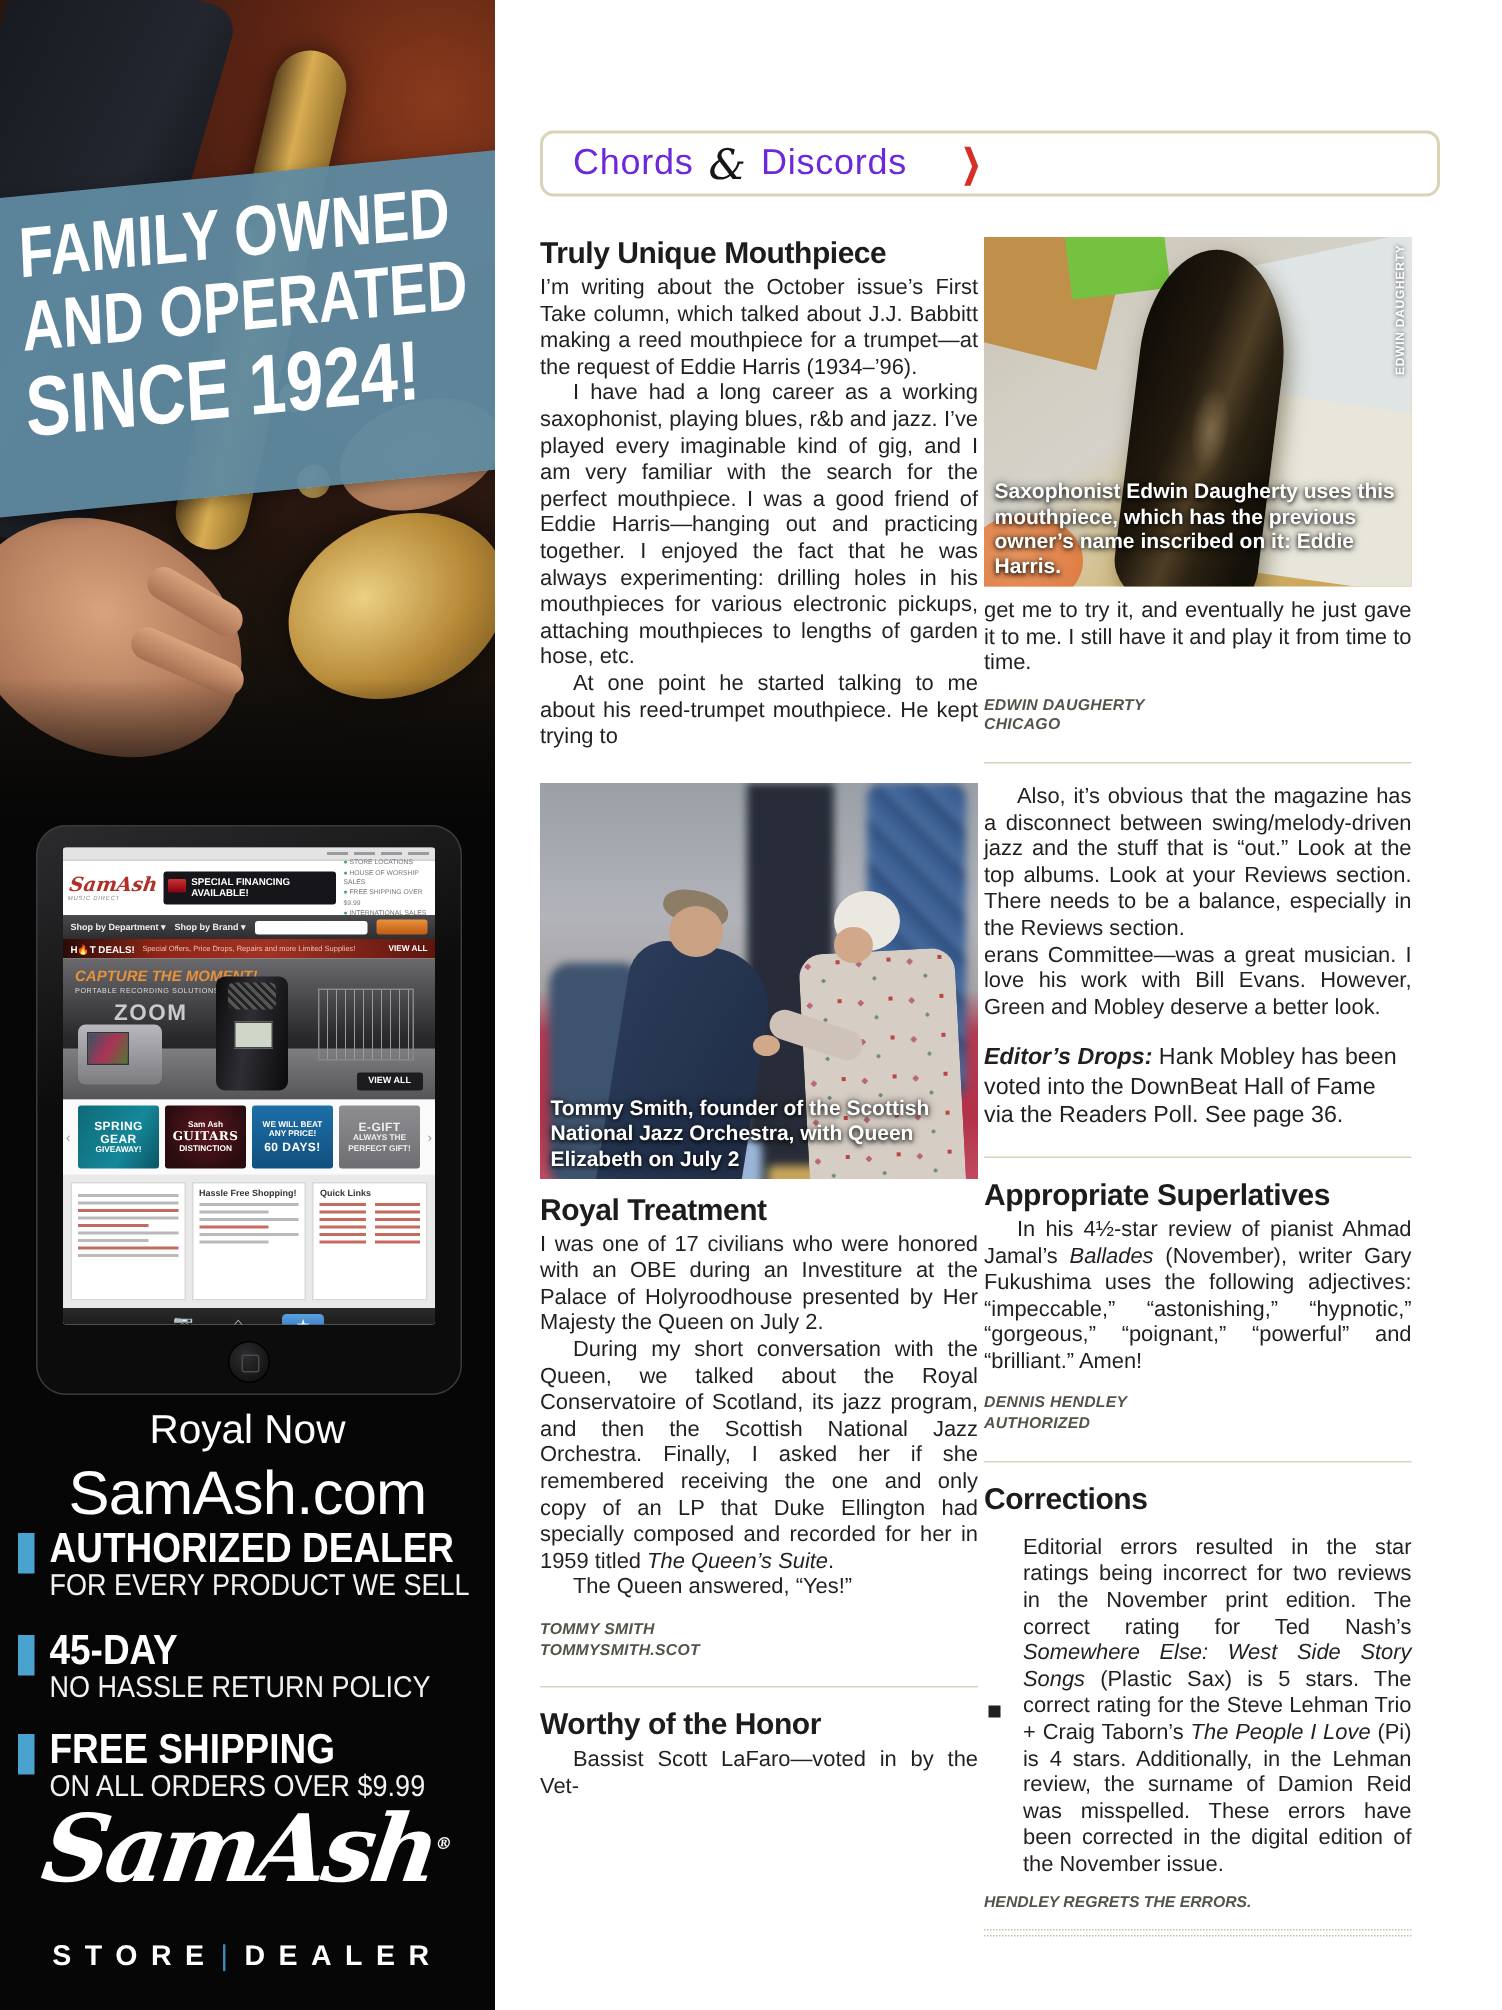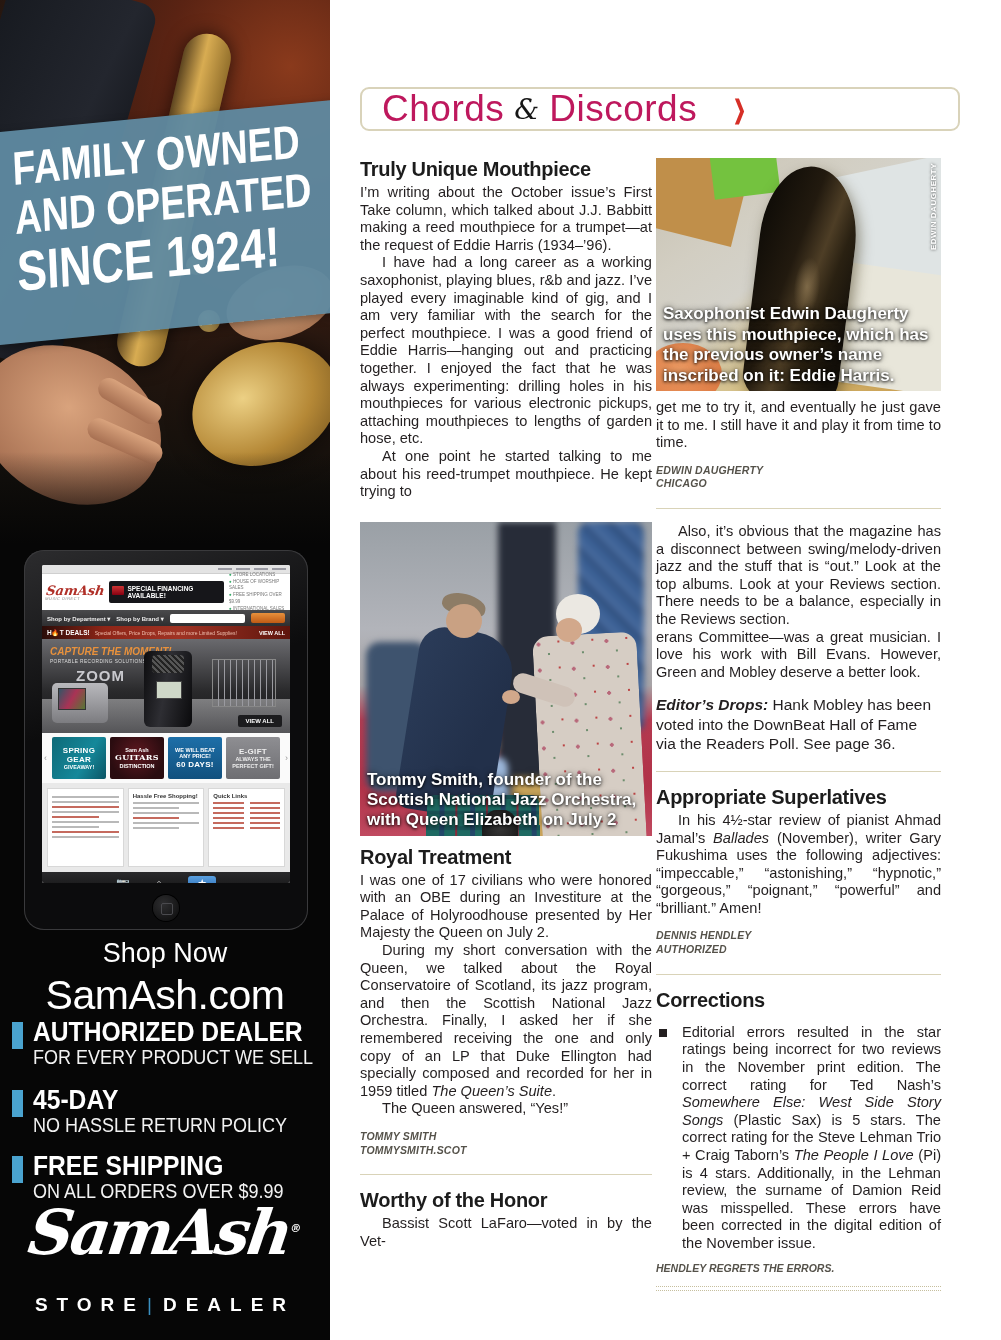--- a/index.html
+++ b/index.html
@@ -84,57 +84,57 @@
   .bullet-bar{width:11px;height:27px;background:#4aa3cf;margin-top:4px;flex:none;}
   .bullet-title{color:#fff;font-weight:bold;font-size:28px;line-height:1.0;white-space:nowrap;transform:scaleX(.88);transform-origin:left center;}
   .bullet-sub{color:#f2f2f2;font-weight:400;font-size:20px;line-height:1.15;white-space:nowrap;transform:scaleX(.9);transform-origin:left center;}
   .script-logo{position:absolute;left:0;top:1196px;width:330px;text-align:center;color:#fff;font-family:"DejaVu Serif",serif;font-style:italic;font-weight:bold;font-size:62px;transform:skewX(-8deg);letter-spacing:-3px;}
   .script-logo sup{font-size:11px;letter-spacing:0;}
   .music-direct{position:absolute;left:0;top:1294px;width:330px;text-align:center;color:#fff;font-size:19px;font-weight:bold;letter-spacing:9px;}
   .music-direct .pipe{color:#3a8fc0;font-weight:normal;padding:0 2px;}
 
   
   .cd-box{position:absolute;left:360px;top:87px;width:576px;height:40px;border:2px solid #d9d3ba;border-radius:9px;display:flex;align-items:center;padding-left:20px;}
-  .cd-word{font-size:37px;color:#be185d;letter-spacing:.5px;}
+  .cd-word{font-size:24px;color:#6d28d9;letter-spacing:.5px;}
   .cd-amp{font-family:"DejaVu Serif",serif;font-style:italic;font-size:28px;color:#161616;padding:0 10px;}
   .cd-chev{color:#d62f27;font-size:25px;margin-left:32px;font-weight:bold;transform:scaleX(.62);}
 
   .col{position:absolute;top:158px;}
   .col1{left:360px;width:292px;}
   .col2{left:656px;width:285px;}
 
   h3.sec{font-size:20px;font-weight:bold;margin:0 0 3px 0;letter-spacing:-.3px;color:#1c1c1c;}
   p.b{font-size:14.6px;line-height:17.6px;text-align:justify;margin:0;}
   p.b.ind{text-indent:22px;}
   .sig{font-size:10.5px;font-weight:bold;font-style:italic;color:#55524a;line-height:1.3;margin-top:12px;letter-spacing:.2px;}
   .rule{border:none;border-top:1px solid #d9d3b8;margin:17px 0 14px 0;}
   .rule-dbl{height:3px;border-top:1px dotted #c6bf9e;border-bottom:1px dotted #c6bf9e;margin:12px 0 9px 0;}
   .ed-note{font-size:15.5px;line-height:19.5px;margin:14px 0 0 0;}
   .ed-label{font-weight:bold;font-style:italic;}
-  .correx{display:flex;margin-top:12px;}
+  .correx{display:flex;margin-top:12px;align-items:center;}
   .correx .sq{width:8px;height:8px;background:#231f20;margin:5px 15px 0 3px;flex:none;}
   .correx p{flex:1;}
   .tail-note{font-size:10.5px;font-weight:bold;font-style:italic;color:#55524a;margin-top:10px;}
   .it{font-style:italic;}
 
   
   .photo{position:relative;overflow:hidden;}
-  .caption{position:absolute;left:7px;bottom:5px;color:#fff;font-weight:bold;font-size:17px;line-height:1.2;text-shadow:0 1px 3px rgba(0,0,0,.9),0 0 6px rgba(0,0,0,.6);}
+  .caption{position:absolute;left:7px;bottom:5px;color:#fff;font-weight:bold;font-size:14px;line-height:1.2;text-shadow:0 1px 3px rgba(0,0,0,.9),0 0 6px rgba(0,0,0,.6);}
   .credit-v{position:absolute;right:3px;top:5px;color:#fff;font-size:8px;font-weight:bold;letter-spacing:.5px;writing-mode:vertical-rl;transform:rotate(180deg);text-shadow:0 0 3px rgba(0,0,0,.7);}
 
   .mp-photo{width:285px;height:233px;background:linear-gradient(145deg,#c6c0b0 0%,#d2cec2 28%,#d4d2ca 45%,#d5bf85 68%,#cda75c 88%,#c79a4e 100%);}
   .mp-desk{position:absolute;left:-30px;top:-34px;width:120px;height:110px;background:#c08f4a;transform:rotate(14deg);}
   .mp-note{position:absolute;left:56px;top:-6px;width:66px;height:44px;background:#74c23f;transform:rotate(-7deg);}
   .mp-paper1{position:absolute;right:-20px;top:10px;width:150px;height:120px;background:#dfe4e4;transform:rotate(-12deg);}
   .mp-paper2{position:absolute;right:-30px;top:110px;width:170px;height:120px;background:#e8e6da;transform:rotate(8deg);}
   .mp-piece{position:absolute;left:98px;top:8px;width:96px;height:240px;border-radius:48px 52px 34px 34px/76px 80px 30px 30px;background:linear-gradient(104deg,#0f0c07 8%,#221a0f 38%,#4e3e26 55%,#2a2112 68%,#14100a 88%);transform:rotate(7deg);box-shadow:4px 6px 14px rgba(60,50,20,.5);}
   .mp-shine{position:absolute;left:40px;top:90px;width:26px;height:60px;border-radius:50%;background:radial-gradient(#8a7450,transparent 70%);opacity:.8;}
   .mp-finger{position:absolute;left:-12px;top:185px;width:78px;height:62px;border-radius:50%;background:radial-gradient(ellipse at 45% 40%,#ec9a62,#d9733c);}
 
-  .royal-photo{width:292px;height:314px;background:linear-gradient(#9aa0a6 0%,#b2b4ba 34%,#a8a4a6 52%,#b43a50 63%,#b13248 84%,#c04a60 100%);}
+  .royal-photo{width:292px;height:264px;background:linear-gradient(#9aa0a6 0%,#b2b4ba 34%,#a8a4a6 52%,#b43a50 63%,#b13248 84%,#c04a60 100%);}
   .blur{filter:blur(3px);}
   .rp-man-bg{position:absolute;left:138px;top:0px;width:58px;height:290px;background:#272c38;}
   .rp-plaid{position:absolute;right:8px;top:0px;width:66px;height:210px;background:repeating-linear-gradient(45deg,#3a5f93 0 8px,#2c4a77 8px 12px,#46699c 12px 20px);border-radius:10px;}
   .rp-blob1{position:absolute;left:6px;top:120px;width:62px;height:150px;background:#3e536e;border-radius:14px;}
   .rp-blob2{position:absolute;left:70px;top:150px;width:40px;height:90px;background:#7c8088;border-radius:12px;}
   .rp-lady-head{position:absolute;left:112px;top:210px;width:26px;height:26px;background:#d8c49c;border-radius:50%;}
   .rp-lady-dress{position:absolute;left:104px;top:235px;width:44px;height:90px;background:#9ab5d8;border-radius:10px;}
   .rp-chair{position:absolute;left:152px;top:255px;width:36px;height:90px;background:#c8a45a;border-radius:4px;}
   .tommy-head{position:absolute;left:86px;top:82px;width:36px;height:34px;background:#c9a183;border-radius:50%;}
   .tommy-hair{position:absolute;left:82px;top:72px;width:44px;height:22px;background:#8d7c66;border-radius:50% 50% 40% 40%;transform:rotate(14deg);}
@@ -284,21 +284,21 @@
       </div>
       <div class="sc-bar">
         <span class="ic">📷</span>
         <span class="ic">⌂</span>
         <span class="star-chip">★</span>
       </div>
     </div>
     <div class="home-btn"></div>
   </div>
 
-  <div class="shop-now">Shop Now</div>
+  <div class="shop-now">Royal Now</div>
   <div class="ad-url">SamAsh.com</div>
 
   <div class="bullet-item" style="top:1018px;">
     <div class="bullet-bar"></div>
     <div>
       <div class="bullet-title">AUTHORIZED DEALER</div>
       <div class="bullet-sub">FOR EVERY PRODUCT WE SELL</div>
     </div>
   </div>
   <div class="bullet-item" style="top:1086px;">

